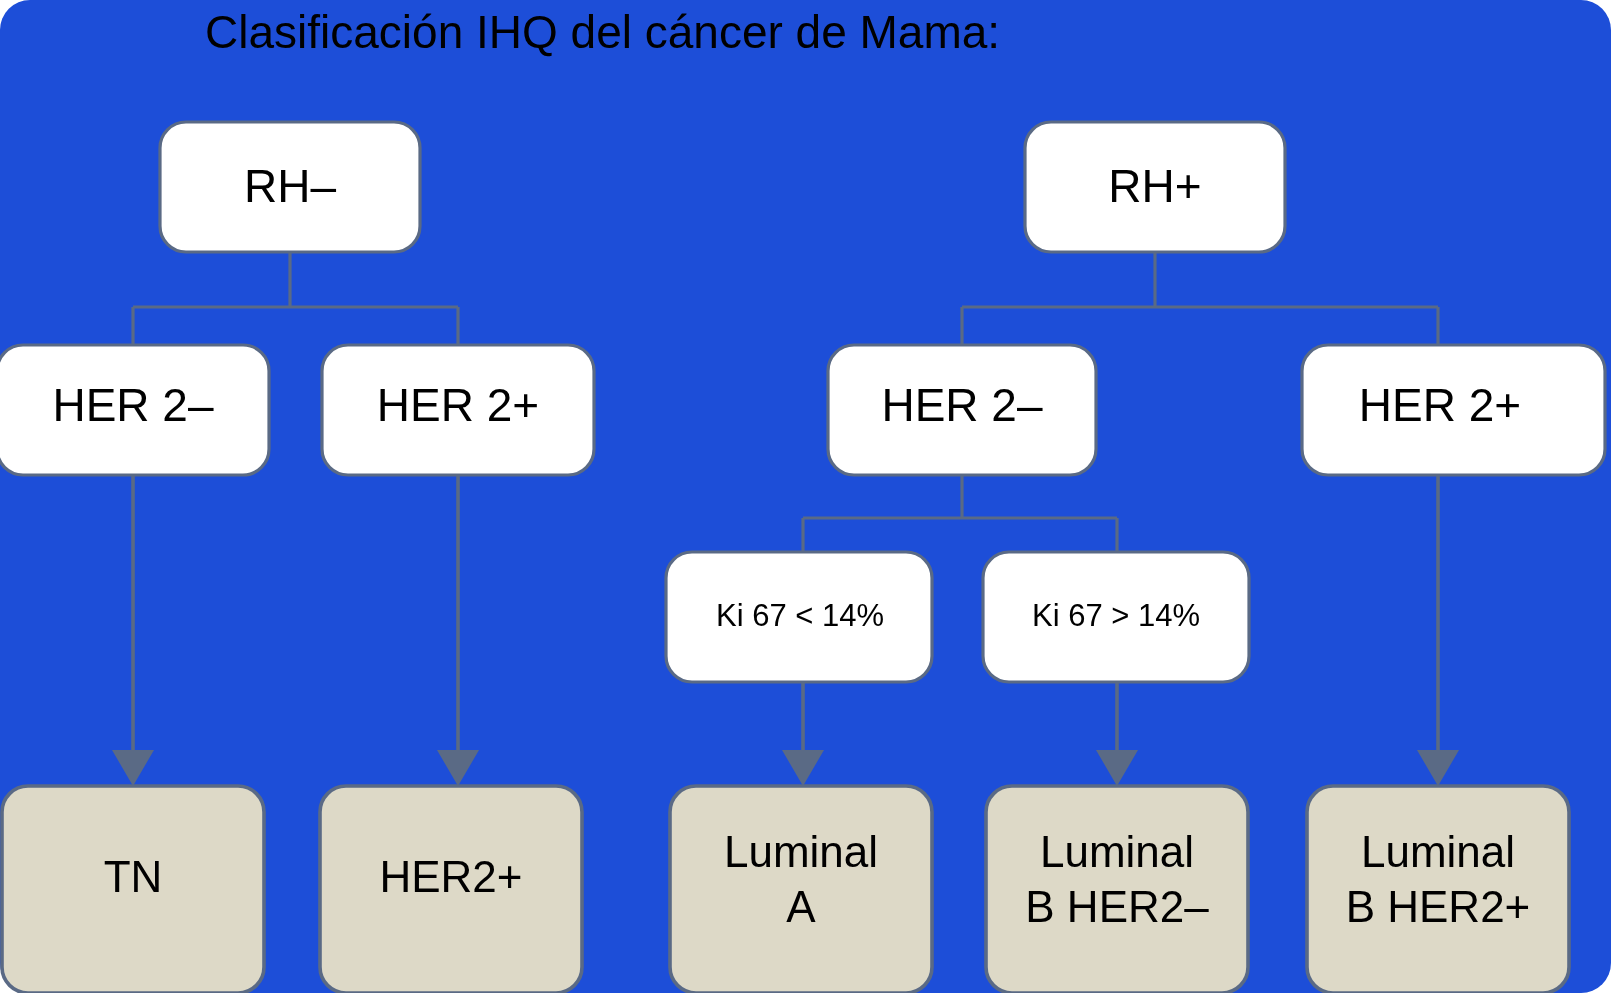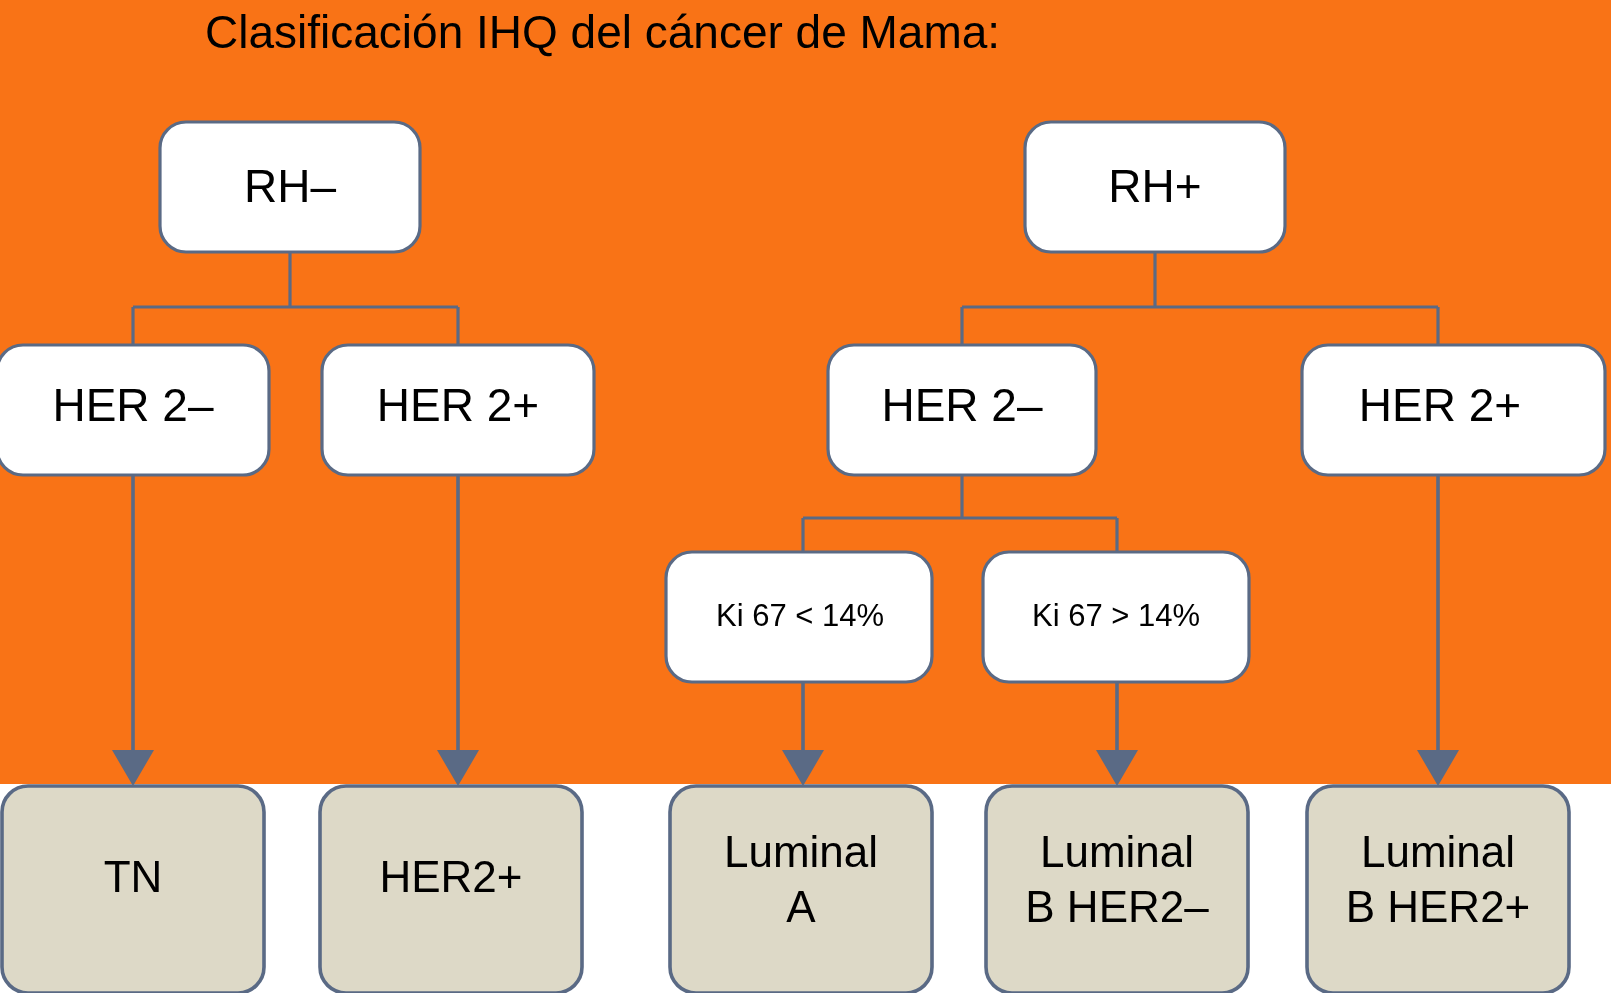--- a/index.html
+++ b/index.html
@@ -9,22 +9,23 @@
   }
   body {
     width: 1611px;
     height: 993px;
     overflow: hidden;
     font-family: "Liberation Sans", sans-serif;
   }
   #canvas {
     position: relative;
     width: 1611px;
-    height: 784px;
-    background: #f97316;
+    height: 993px;
+    background: #1d4ed8;
+    border-radius: 30px;
   }
   #diagram-svg {
     position: absolute;
     left: 0;
     top: 0;
     width: 1611px;
     height: 993px;
     display: block;
   }
   .diagram-title {

